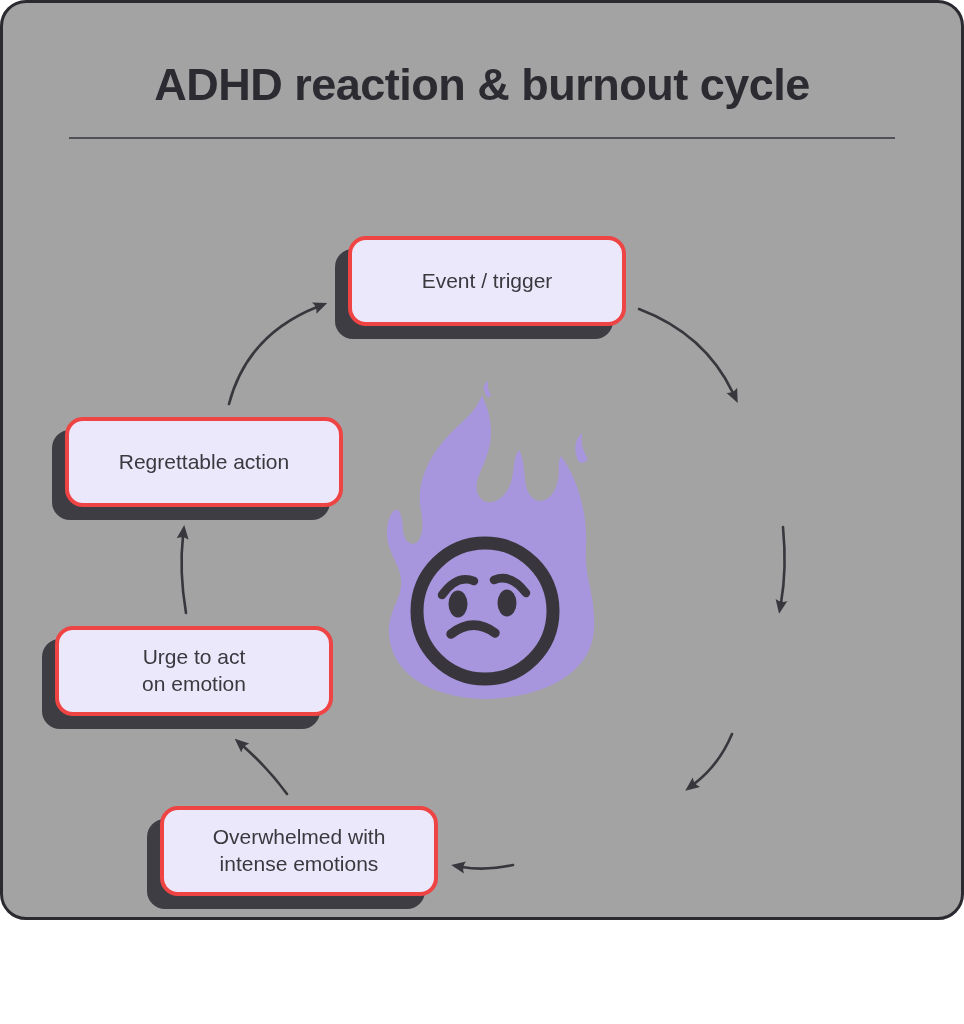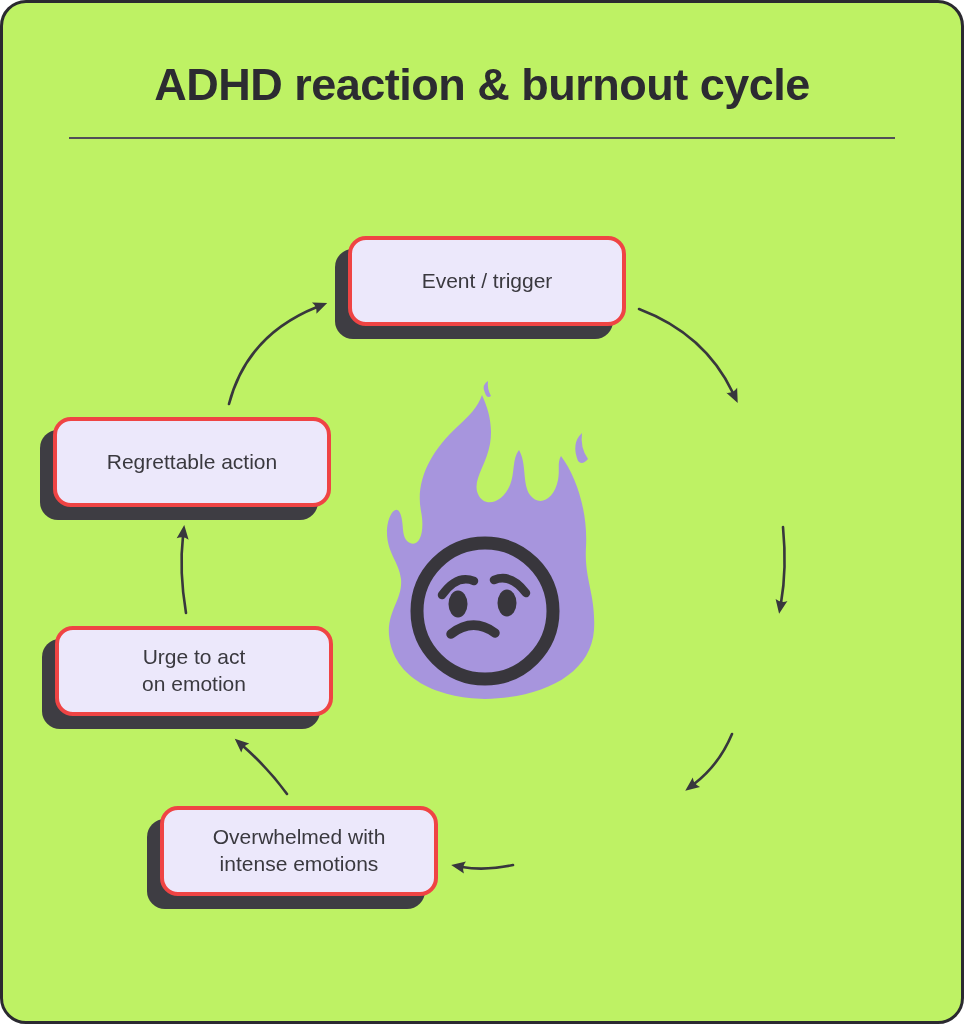--- a/index.html
+++ b/index.html
@@ -1,21 +1,21 @@
 <!DOCTYPE html>
 <html><head>
 <meta charset="utf-8">
 <style>
   html, body { margin: 0; padding: 0; background: #ffffff; }
   body { font-family: "Liberation Sans", sans-serif; }
   .canvas {
     position: relative;
-    width: 964px; height: 1024px;
+    width: 964px; height: 920px;
     box-sizing: border-box;
-    background: #bef264;
+    background: #a3a3a3;
     border: 3px solid #2b2a30;
     border-radius: 26px;
     overflow: hidden;
   }
   .title {
     margin: 0; padding-top: 56px;
     text-align: center;
     font-size: 45px;
     font-weight: 700;
     letter-spacing: -0.5px;
@@ -45,21 +45,21 @@
     color: #3a393f;
     line-height: 1.28;
     white-space: pre-line;
   }
   .node-event        { left: 345px; top: 233px; }
   .node-snap         { left: 638px; top: 415px; }
   .node-intense      { left: 640px; top: 623px; }
   .node-strong       { left: 528px; top: 803px; }
   .node-overwhelmed  { left: 157px; top: 803px; }
   .node-urge         { left:  52px; top: 623px; }
-  .node-regret       { left:  50px; top: 414px; }
+  .node-regret       { left:  62px; top: 414px; }
   .center-icon {
     position: absolute; left: 360px; top: 378px;
     width: 250px; height: 332px;
   }
 </style>
 </head>
 <body>
 
 <div class="canvas">
 

